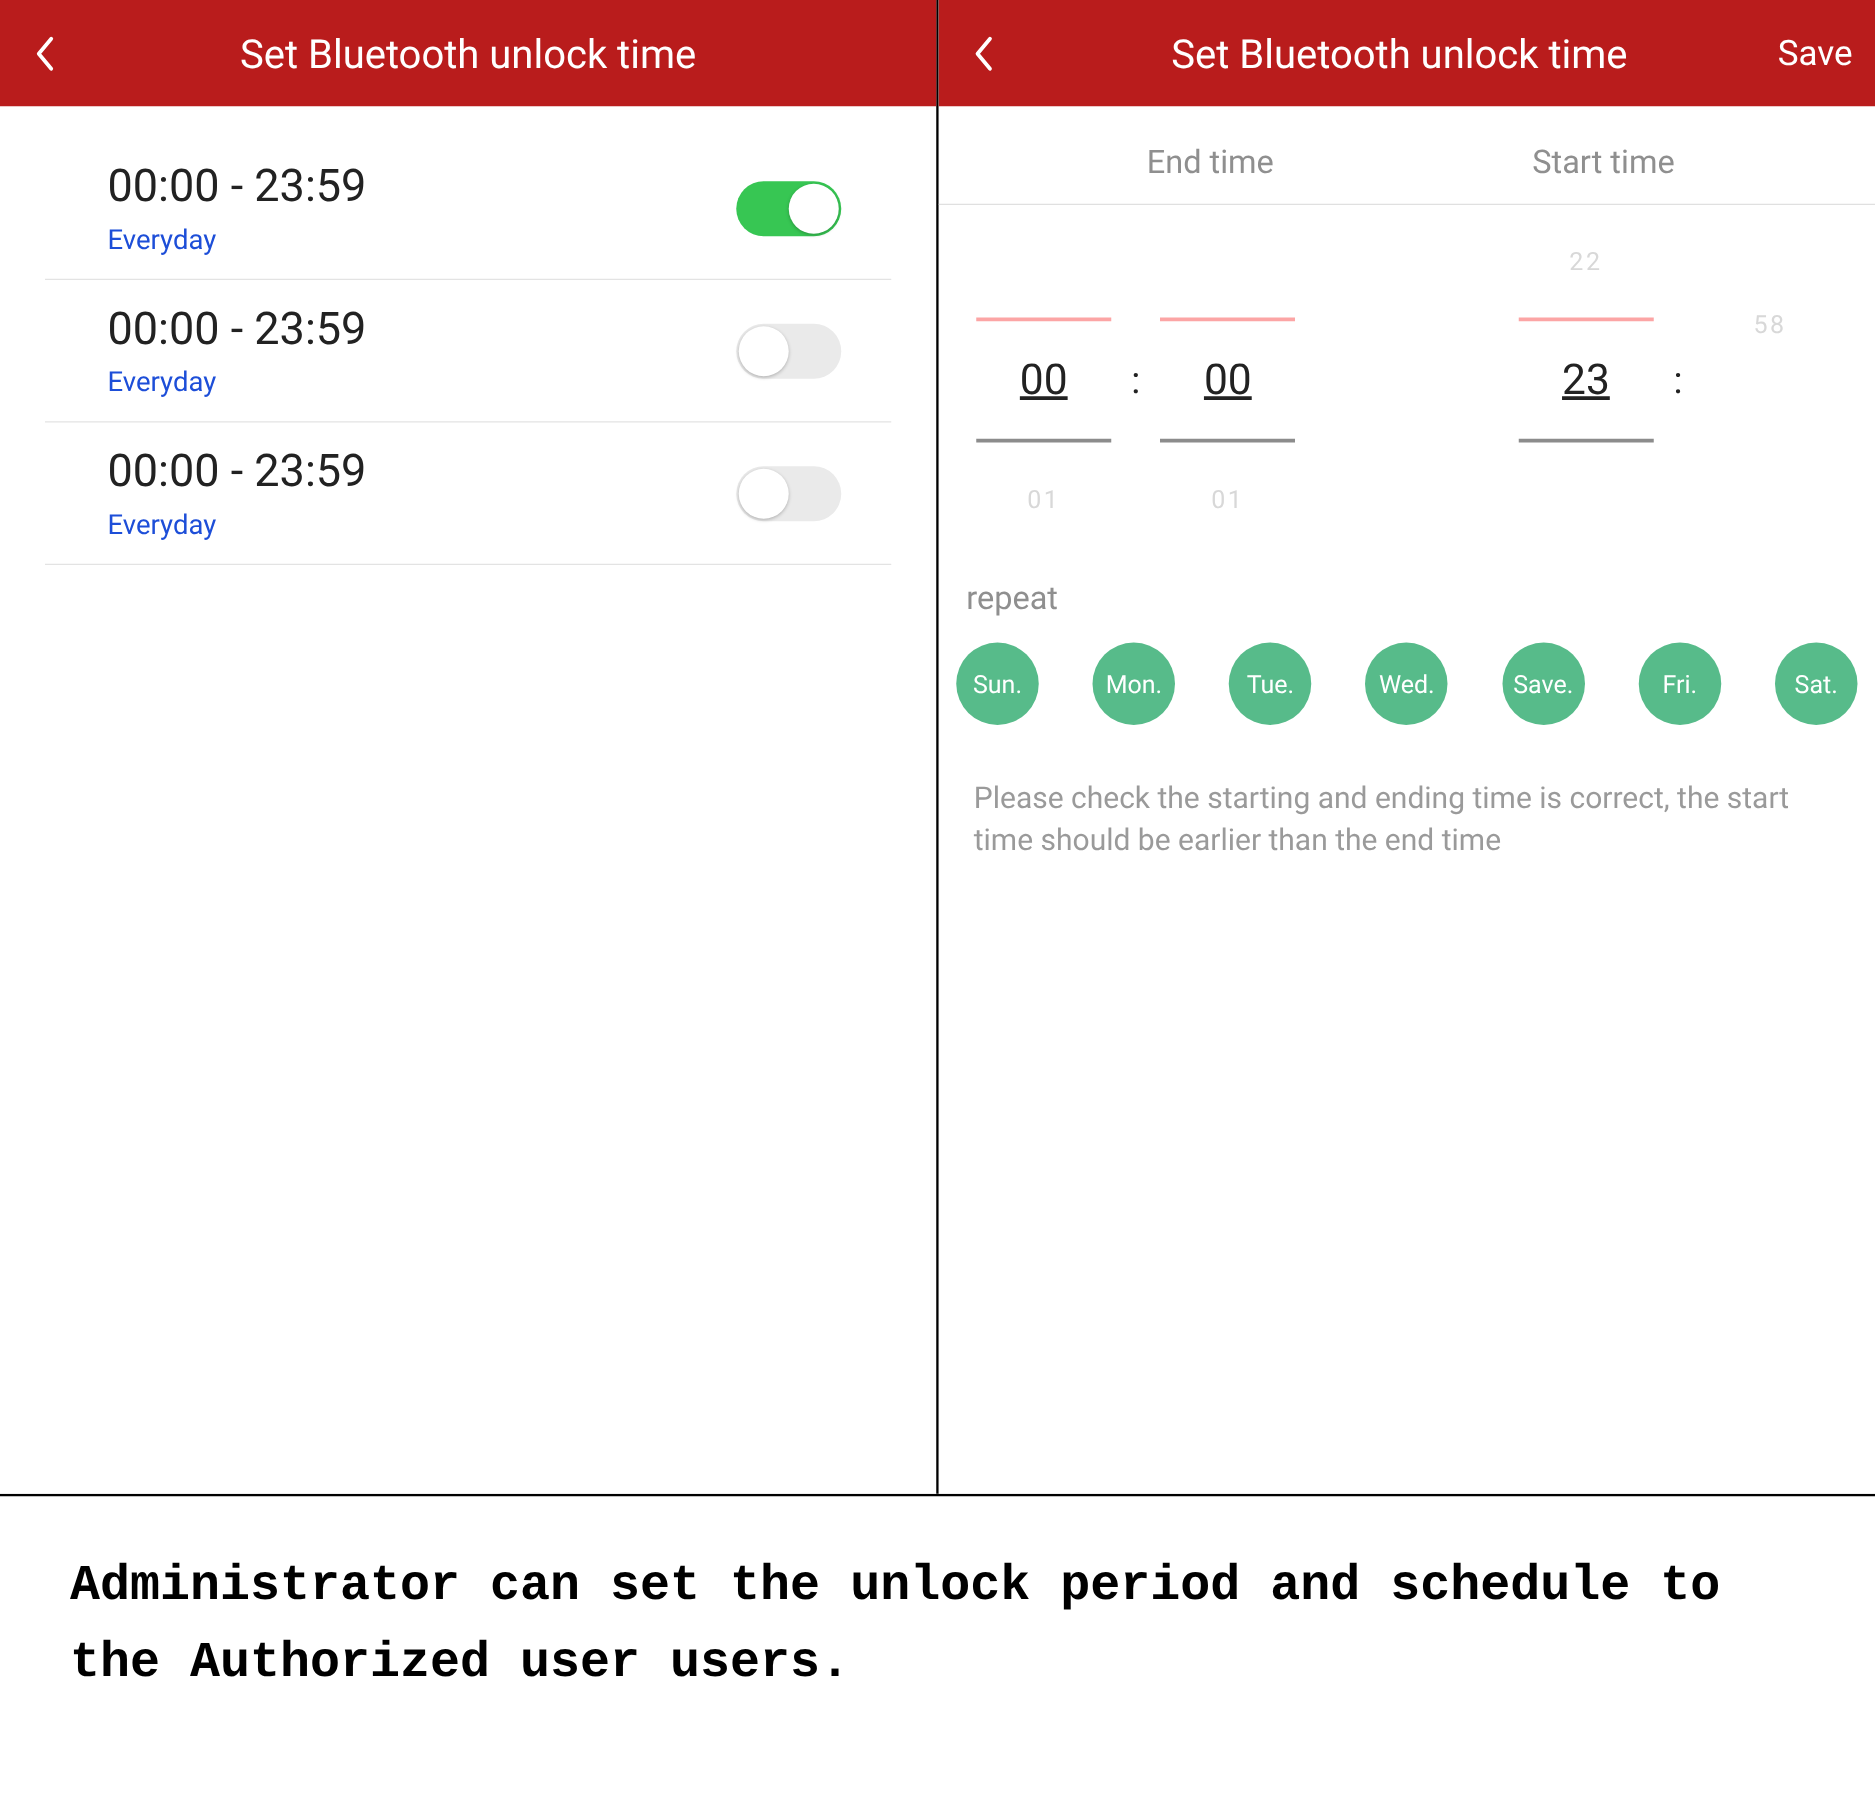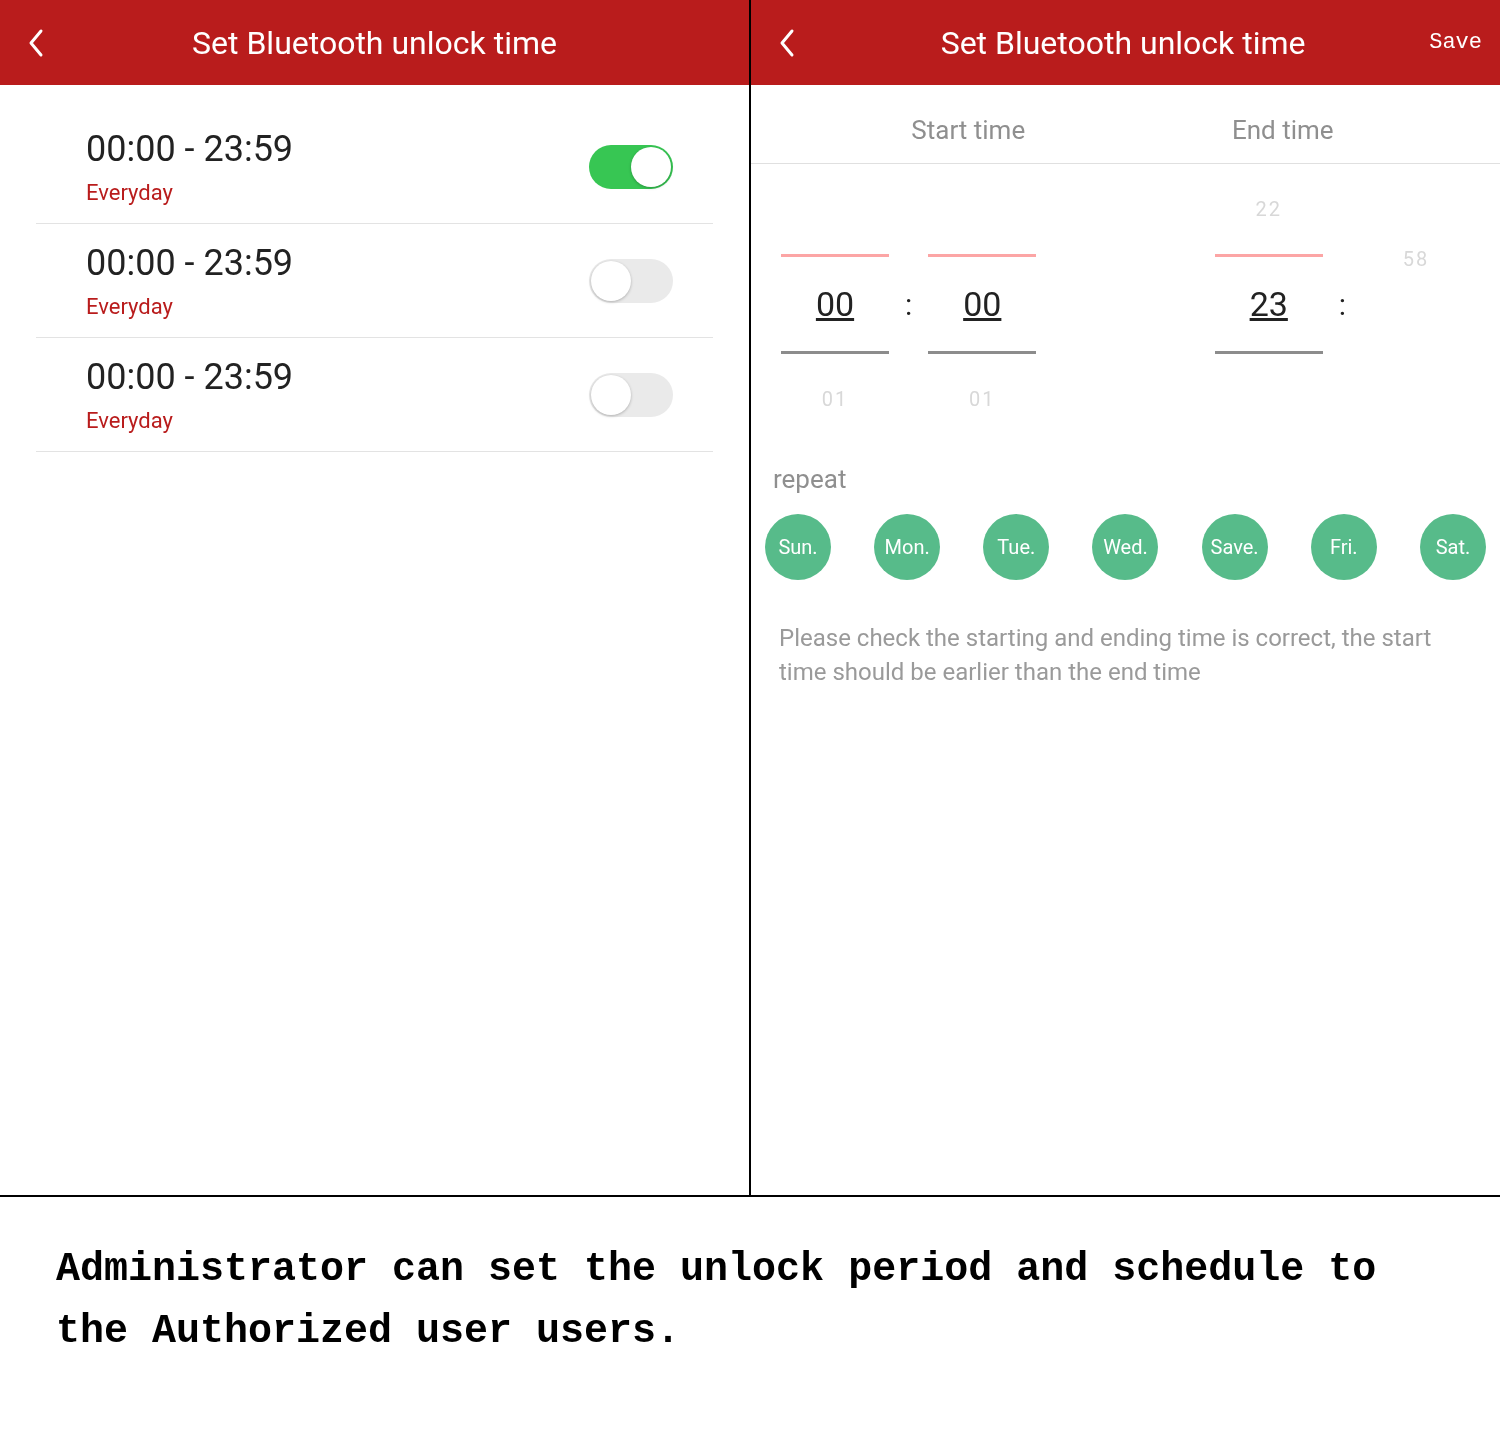--- a/index.html
+++ b/index.html
@@ -50,44 +50,43 @@
   }
   .header-title-r {
     flex: 1;
     text-align: center;
     font-size: 32px;
     font-weight: 400;
     white-space: nowrap;
     margin-left: 24px;
   }
   .header-save {
-    font-size: 22px;
+    font-size: 28px;
     cursor: pointer;
     padding-left: 12px;
-    font-family: Liberation Mono, monospace;
   }
 
   
   .list { padding-top: 25px; }
   .row {
     display: flex;
     align-items: center;
     padding: 18px 40px 18px 50px;
     border-bottom: 1px solid #e3e3e3;
     margin: 0 36px 0 36px;
   }
   .row-text { flex: 1; }
   .time-range {
     font-size: 36px;
     font-weight: 400;
     color: #222;
   }
   .sub {
     font-size: 22px;
-    color: #b91c1c;
+    color: #1d4ed8;
     margin-top: 10px;
   }
   .toggle {
     width: 84px;
     height: 44px;
     border-radius: 22px;
     position: relative;
     cursor: pointer;
   }
   .toggle.on { background: #37c653; }
@@ -253,22 +252,22 @@
       <div class="back-icon">
         <svg viewBox="0 0 18 30">
             <polyline points="14,3 4,15 14,27" fill="none" stroke="#fff" stroke-width="3" stroke-linecap="round" stroke-linejoin="round"></polyline>
           </svg>
       </div>
       <div class="header-title-r">Set Bluetooth unlock time</div>
       <div class="header-save">Save</div>
     </div>
 
     <div class="tabs">
+      <div class="tab">End time</div>
       <div class="tab">Start time</div>
-      <div class="tab">End time</div>
     </div>
 
     <div class="pickers">
       <div class="picker-group left">
         <div class="col">
           <div class="faded"></div>
           <div class="main">00</div>
           <div class="faded">01</div>
         </div>
         <div class="colon">:</div>

